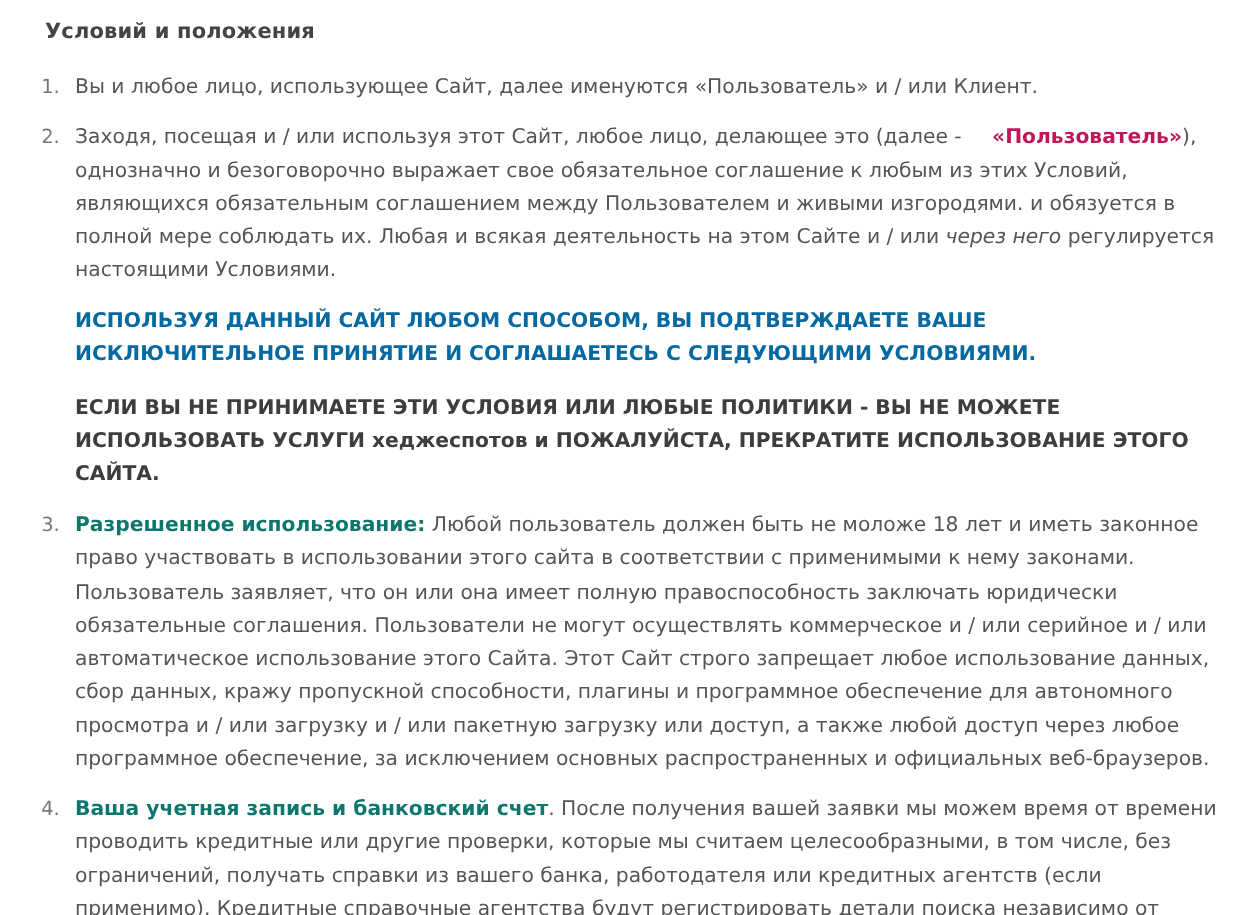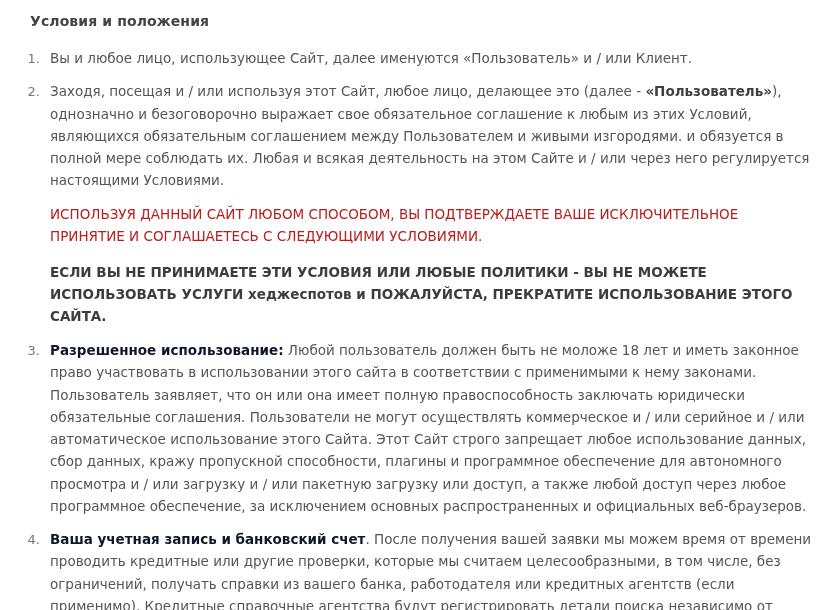--- a/index.html
+++ b/index.html
@@ -42,52 +42,54 @@
     font-size: 13px;
   }
   p.para {
     margin: 0 0 2px 0;
   }
   p.para + p.para {
     margin-top: 16px;
   }
   .b {
     font-weight: bold;
-    color: #404040;
+    color: #be185d;
+    margin-left: 16px;
   }
   .i {
+    font-style: italic;
   }
   .strong-block {
-    font-weight: normal;
-    color: #b91c1c;
+    font-weight: bold;
+    color: #0369a1;
     margin: 12px 0 0 0;
     line-height: 1.62;
   }
   .strong-underline {
     font-weight: bold;
     color: #3d3d3d;
     text-underline-offset: 3px;
     margin: 15px 0 4px 0;
     line-height: 1.62;
   }
   .strong-underline .tail {
     text-decoration: none;
     font-weight: bold;
   }
   .lead {
     font-weight: bold;
-    color: #0f172a;
+    color: #0f766e;
   }
 </style>
 </head>
 <body>
 
 <div class="page">
 
-  <div class="doc-title">Условия и положения</div>
+  <div class="doc-title">Условий и положения</div>
 
   <ol class="terms">
 
     <li>
       <p class="para">Вы и любое лицо, использующее Сайт, далее именуются «Пользователь» и / или Клиент.</p>
     </li>
 
     <li>
       <p class="para"><span>Заходя, посещая и / или используя этот Сайт, любое лицо, делающее это (далее -</span> <span class="b">«Пользователь»</span><span>), однозначно и безоговорочно выражает свое обязательное соглашение к любым из этих Условий, являющихся обязательным соглашением между Пользователем и живыми изгородями. и обязуется в полной мере соблюдать их. Любая и всякая деятельность на этом Сайте и / или</span> <span class="i">через него</span> <span>регулируется настоящими Условиями.</span></p>
       <p class="strong-block">ИСПОЛЬЗУЯ ДАННЫЙ САЙТ ЛЮБОМ СПОСОБОМ, ВЫ ПОДТВЕРЖДАЕТЕ ВАШЕ ИСКЛЮЧИТЕЛЬНОЕ ПРИНЯТИЕ И СОГЛАШАЕТЕСЬ С СЛЕДУЮЩИМИ УСЛОВИЯМИ.</p>

